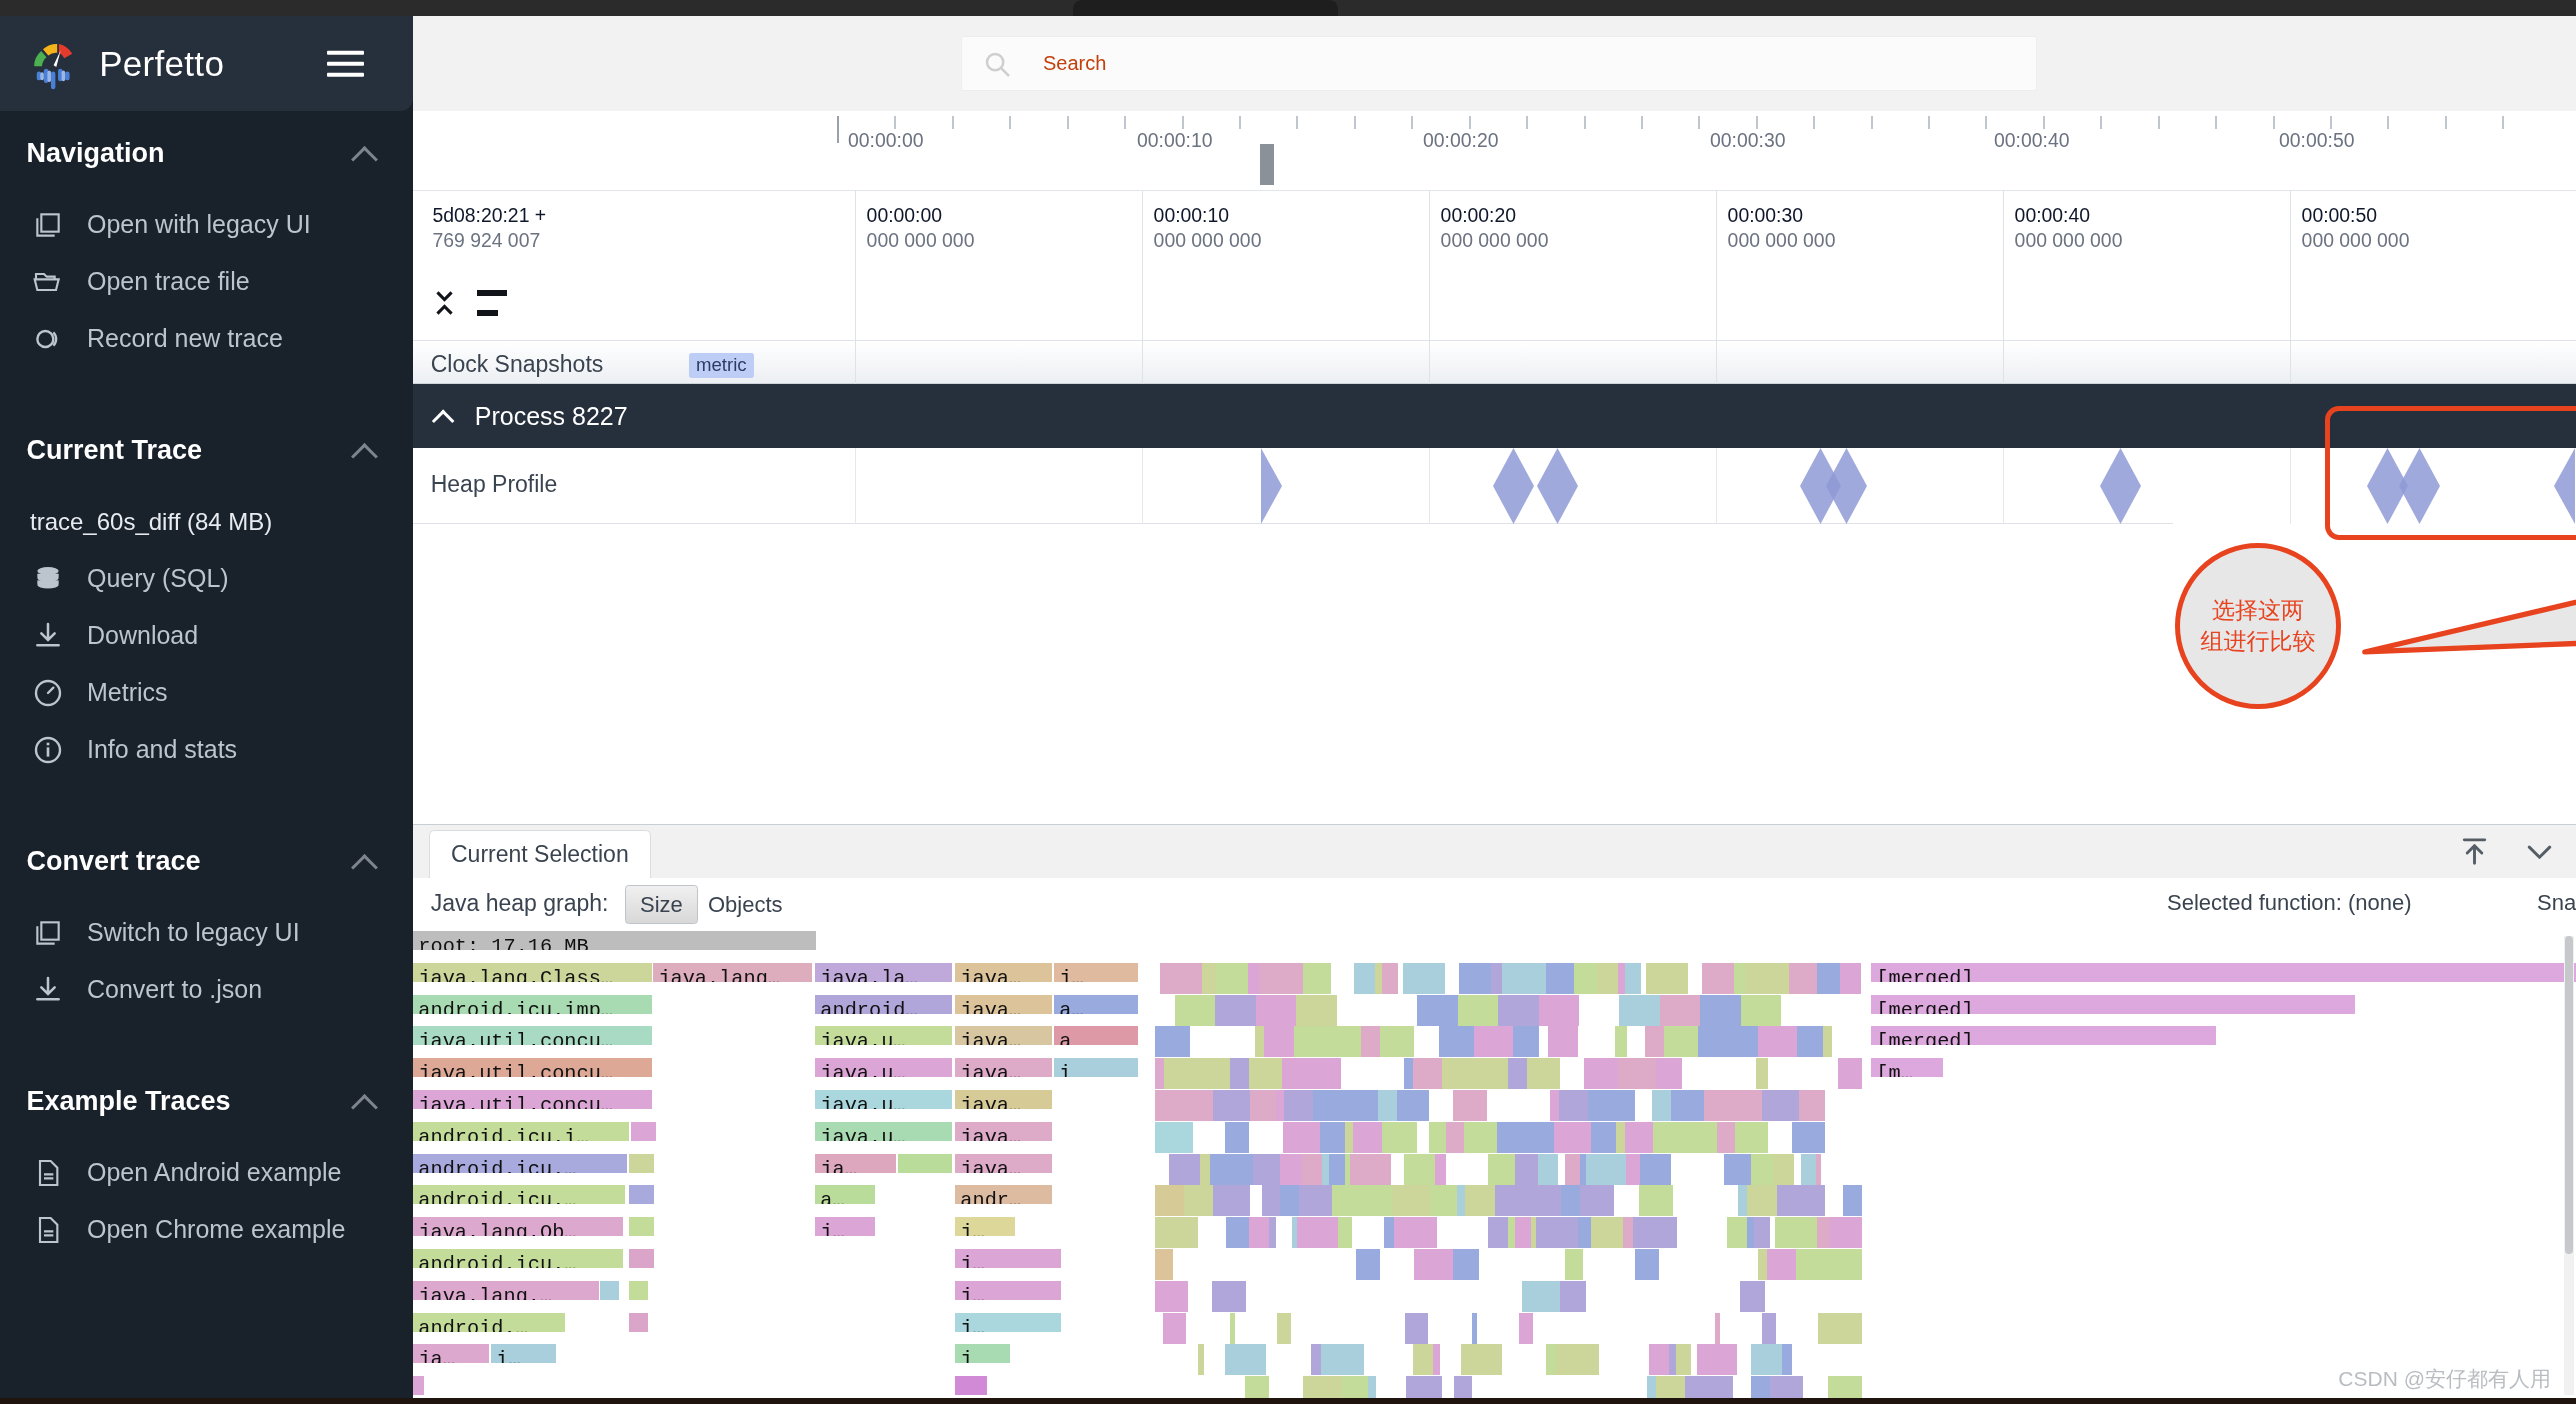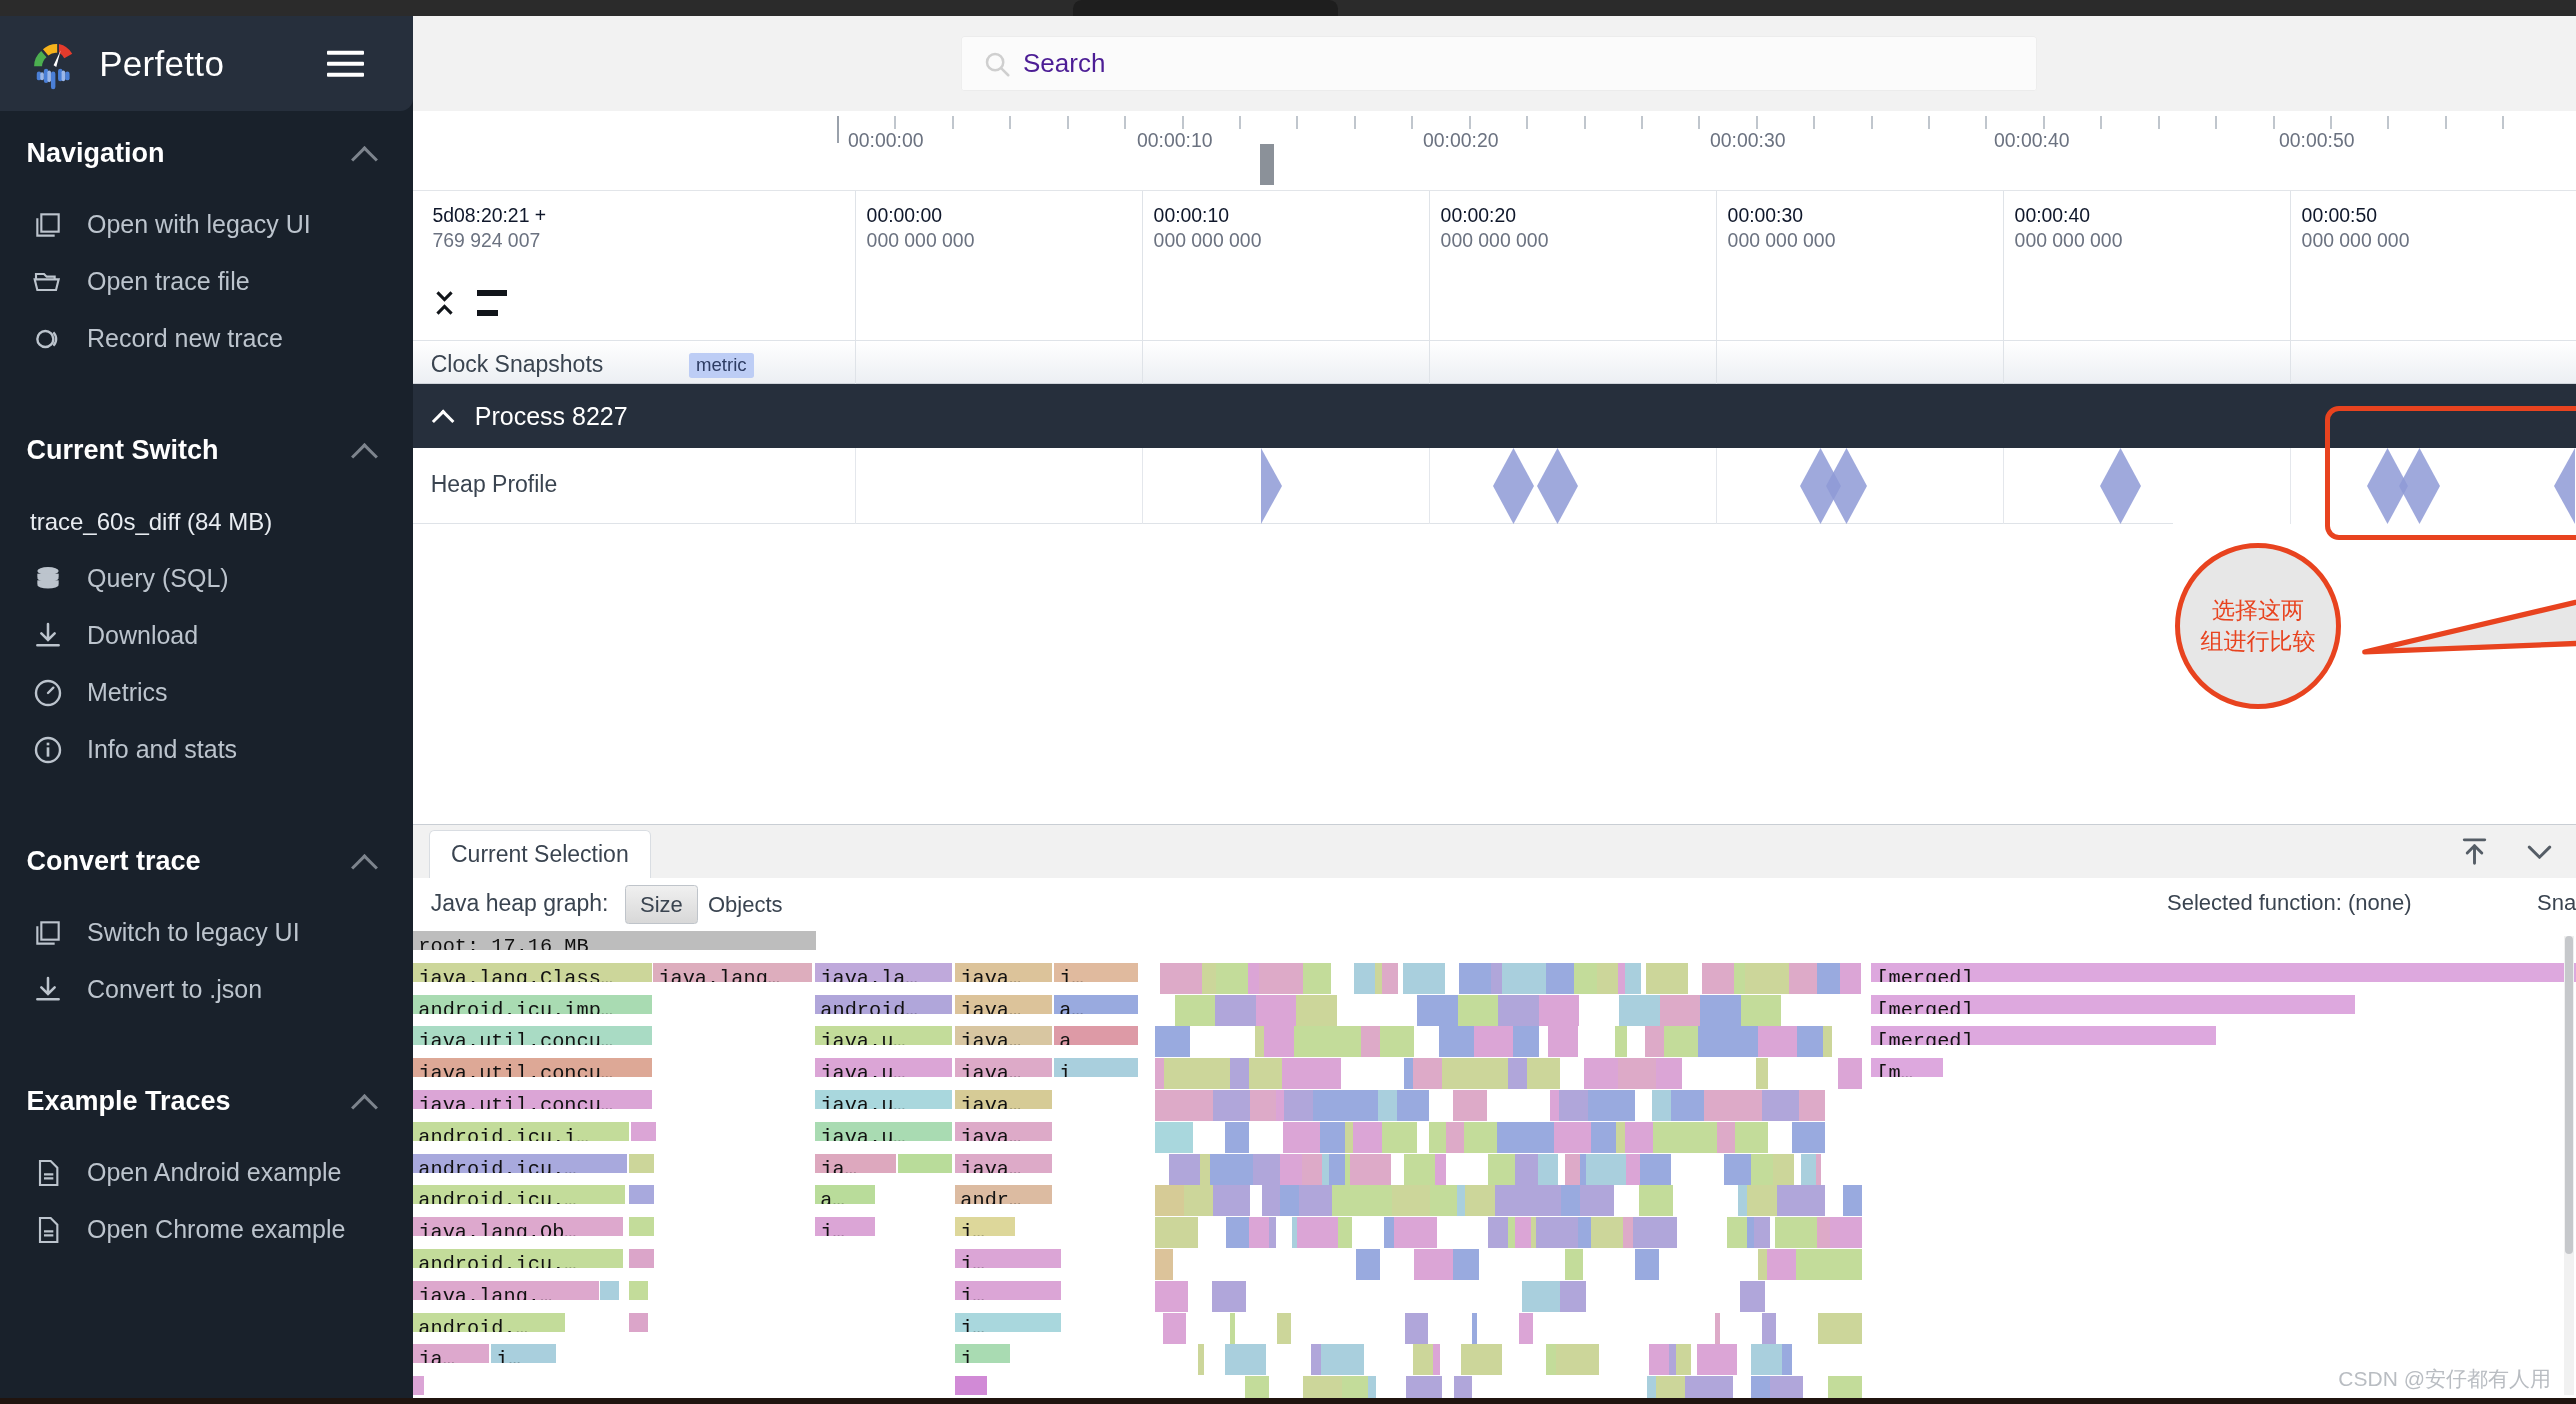--- a/index.html
+++ b/index.html
@@ -58,21 +58,21 @@
   .main { position:absolute; left:413px; top:16px; width:2163px; height:1389px; background:#fff; }
 
   
   .omnibox-row { position:absolute; left:0; top:0; width:2163px; height:95px; background:#f2f2f2; }
   .omnibox {
     position:absolute; left:548px; top:20.3px; width:1076px; height:55px;
     background:#fbfbfb; border-radius:3.5px; display:flex; align-items:center; padding:0 21px;
     box-shadow: 0 0 0 0.9px #ececec inset;
   }
   .omnibox .mag { width:30px; height:30px; flex:0 0 auto; opacity:.45; }
-  .omnibox .ph { margin-left:11px; color:#4c1d95; font-size:26px; }
+  .omnibox .ph { margin-left:31px; color:#c2410c; font-size:20px; }
 
   
   .ruler { position:absolute; left:0; top:95px; width:2163px; height:80px; background:#fff; }
   .ruler-ticklabel { position:absolute; top:17.7px; color:#6b7280; font-size:19.4px; white-space:nowrap; }
   .ruler-majortick { position:absolute; top:5.3px; width:1.8px; height:26.5px; background:#9aa1ab; }
   .ruler-minortick { position:absolute; top:5.3px; width:1.8px; height:12.4px; background:#c0c6cd; }
   .ruler-handle { position:absolute; left:847px; top:128px; width:14px; height:41px; background:#8b9199; }
 
   
   .tsband { position:absolute; left:0; top:174px; width:2163px; height:150px; background:#fff; border-top:0.9px solid #e2e5e9; }
@@ -245,21 +245,21 @@
       <svg class="sb-icon" viewBox="0 0 24 24">
         <circle cx="10" cy="12" r="6" fill="none" stroke="#bcc4cd" stroke-width="1.8"></circle>
         <path d="M16 7a7 7 0 0 1 0 10" fill="none" stroke="#bcc4cd" stroke-width="1.8"></path>
       </svg>
       <span>Record new trace</span>
     </div>
 
     <div class="sb-gap"></div>
 
     <div class="sb-section-head">
-      <div class="sb-section-title">Current Switch</div>
+      <div class="sb-section-title">Current Trace</div>
       <div class="chev"></div>
     </div>
     <div class="sb-filename">trace_60s_diff (84 MB)</div>
     <div class="sb-item">
       <svg class="sb-icon" viewBox="0 0 24 24">
         <g fill="#bcc4cd">
           <ellipse cx="12" cy="6" rx="8" ry="3"></ellipse>
           <rect x="4" y="8" width="16" height="3"></rect>
             <ellipse cx="12" cy="11.5" rx="8" ry="2.6"></ellipse>
           <rect x="4" y="13" width="16" height="3"></rect>

